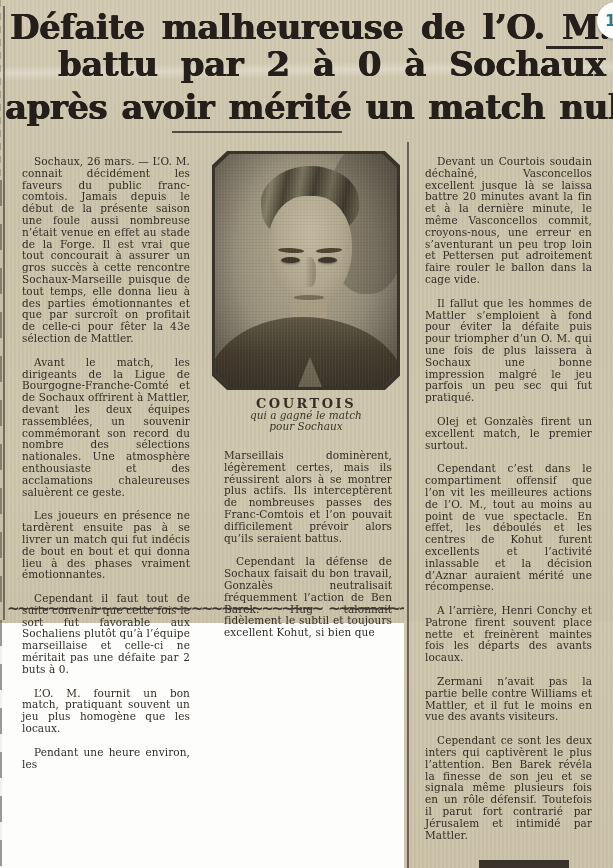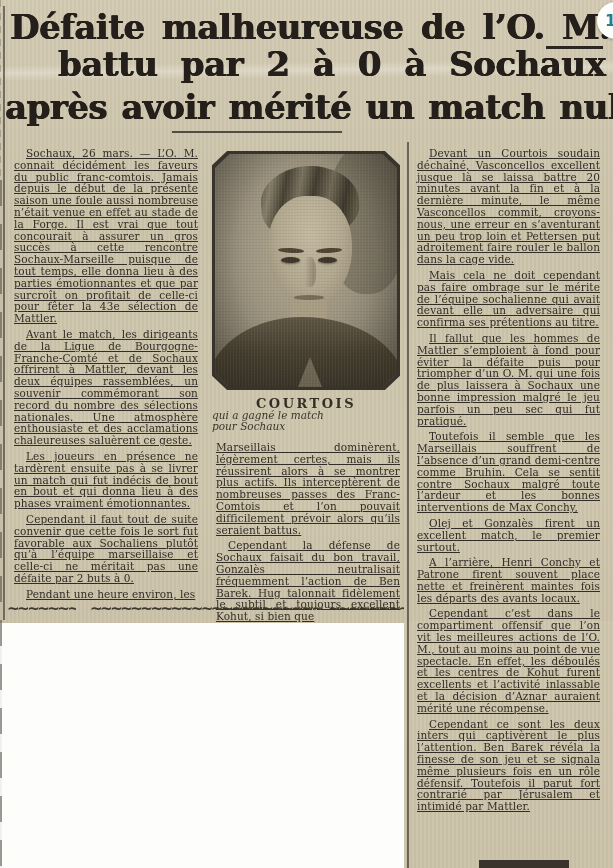--- a/index.html
+++ b/index.html
@@ -43,21 +43,21 @@
   .hl1{left:10px;top:10px;word-spacing:6px;}
   .hl2{left:58px;top:47px;word-spacing:12px;}
   .hl3{left:5px;top:90px;word-spacing:3px;}
   .hl-underline{position:absolute;left:546px;top:46px;width:57px;height:3px;background:#2b261f;}
   .separator{position:absolute;left:172px;top:131px;width:170px;height:2px;background:#3c372e;opacity:.85;}
   
   .col{
     position:absolute;color:#322d26;font-size:10.5px;line-height:11.8px;
     text-align:justify;letter-spacing:.1px;
   }
-  .col p{margin:4px;text-indent:12px;text-decoration:underline;}
+  .col p{margin:12px;text-indent:12px;}
   .col p.cont{text-indent:0;}
   .col1{left:10px;top:144px;width:192px;}
   .col2t{left:212px;top:438px;width:192px;}
   .col3{left:413px;top:144px;width:191px;}
   
   .photo-frame{
     position:absolute;left:212px;top:151px;width:188px;height:239px;
     background:#39342b;
     clip-path:polygon(8% 0,92% 0,100% 6%,100% 94%,92% 100%,8% 100%,0 94%,0 6%);
   }
@@ -85,21 +85,21 @@
   .ph-collar{left:83px;bottom:0;width:24px;height:30px;background:#6f6853;
     clip-path:polygon(50% 0,100% 100%,0 100%);}
   .ph-grain{left:0;top:0;right:0;bottom:0;
     background:
       radial-gradient(ellipse at 50% 45%,transparent 55%,rgba(35,30,20,.28) 100%),
       repeating-linear-gradient(0deg,rgba(40,35,25,.06) 0 1px,transparent 1px 3px),
       repeating-linear-gradient(90deg,rgba(255,255,250,.05) 0 1px,transparent 1px 3px);}
   
   .cap-name{position:absolute;left:212px;top:396px;width:188px;text-align:center;
     font-size:13px;font-weight:bold;letter-spacing:2.5px;color:#332e26;}
-  .cap-sub{position:absolute;left:212px;width:188px;text-align:left;font-style:italic;
+  .cap-sub{position:absolute;left:212px;width:188px;text-align:center;font-style:italic;
     font-size:10.5px;color:#3a342c;}
   .cap-sub1{top:409px;} .cap-sub2{top:420px;}
   
   .wave{position:absolute;top:602px;height:15px;overflow:hidden;color:#3d382e;
     font-family:"DejaVu Sans",sans-serif;font-weight:bold;font-size:15px;
     letter-spacing:-2.5px;white-space:nowrap;line-height:15px;}
   .wave1{left:7px;width:69px;} .wave2{left:90px;width:233px;} .wave3{left:328px;width:76px;}
   
   .badge{
     position:absolute;left:597px;top:2px;width:37px;height:37px;border-radius:50%;
@@ -127,20 +127,21 @@
   <div class="hl-underline"></div>
   <div class="hl hl2">battu par 2 à 0 à Sochaux</div>
   <div class="hl hl3">après avoir mérité un match nul</div>
   <div class="separator"></div>
 
   <div class="col col1" lang="fr">
     <p>Sochaux, 26 mars. — L’O. M. connait décidément les faveurs du public franc-comtois. Jamais depuis le début de la présente saison une foule aussi nombreuse n’était venue en effet au stade de la Forge. Il est vrai que tout concourait à assurer un gros succès à cette rencontre Sochaux-Marseille puisque de tout temps, elle donna lieu à des parties émotionnantes et que par surcroît on profitait de celle-ci pour fêter la 43e sélection de Mattler.</p>
     <p>Avant le match, les dirigeants de la Ligue de Bourgogne-Franche-Comté et de Sochaux offrirent à Mattler, devant les deux équipes rassemblées, un souvenir commémorant son record du nombre des sélections nationales. Une atmosphère enthousiaste et des acclamations chaleureuses saluèrent ce geste.</p>
     <p>Les joueurs en présence ne tardèrent ensuite pas à se livrer un match qui fut indécis de bout en bout et qui donna lieu à des phases vraiment émotionnantes.</p>
     <p>Cependant il faut tout de suite convenir que cette fois le sort fut favorable aux Sochaliens plutôt qu’à l’équipe marseillaise et celle-ci ne méritait pas une défaite par 2 buts à 0.</p>
+    <p>L’O. M. fournit un bon match, pratiquant souvent un jeu plus homogène que les locaux.</p>
     <p>Pendant une heure environ, les</p>
   </div>
 
   <div class="photo-frame">
     <div class="photo-inner">
       <div class="ph-bgpatch"></div>
       <div class="ph-hair"></div>
       <div class="ph-neck"></div>
       <div class="ph-face"></div>
       <div class="ph-brow l"></div>
@@ -163,26 +164,25 @@
     <p class="cont">Marseillais dominèrent, légèrement certes, mais ils réussirent alors à se montrer plus actifs. Ils interceptèrent de nombreuses passes des Franc-Comtois et l’on pouvait difficilement prévoir alors qu’ils seraient battus.</p>
     <p>Cependant la défense de Sochaux faisait du bon travail, Gonzalès neutralisait fréquemment l’action de Ben Barek. Hug talonnait fidèlement le subtil et toujours excellent Kohut, si bien que</p>
   </div>
 
   <div class="wave wave1">~~~~~~~~~~~~~~~~~~~~~~~~~~~~~~~~~~~~~~~~~~~~~~~~~~~~~~~~~~~~</div>
   <div class="wave wave2">~~~~~~~~~~~~~~~~~~~~~~~~~~~~~~~~~~~~~~~~~~~~~~~~~~~~~~~~~~~~</div>
   <div class="wave wave3">~~~~~~~~~~~~~~~~~~~~~~~~~~~~~~~~~~~~~~~~~~~~~~~~~~~~~~~~~~~~</div>
 
   <div class="col col3" lang="fr">
     <p>Devant un Courtois soudain déchaîné, Vasconcellos excellent jusque là se laissa battre 20 minutes avant la fin et à la dernière minute, le même Vasconcellos commit, croyons-nous, une erreur en s’aventurant un peu trop loin et Pettersen put adroitement faire rouler le ballon dans la cage vide.</p>
-    <p>Mais cela ne doit cependant pas faire ombrage sur le mérite de l’équipe sochalienne qui avait devant elle un adversaire qui confirma ses prétentions au titre.</p>
     <p>Il fallut que les hommes de Mattler s’emploient à fond pour éviter la défaite puis pour triompher d’un O. M. qui une fois de plus laissera à Sochaux une bonne impression malgré le jeu parfois un peu sec qui fut pratiqué.</p>
-    <p>Toutefois il semble que les Marseillais souffrent de l’absence d’un grand demi-centre comme Bruhin. Cela se sentit contre Sochaux malgré toute l’ardeur et les bonnes interventions de Max Conchy,</p>
     <p>Olej et Gonzalès firent un excellent match, le premier surtout.</p>
+    <p>Cependant c’est dans le compartiment offensif que l’on vit les meilleures actions de l’O. M., tout au moins au point de vue spectacle. En effet, les déboulés et les centres de Kohut furent excellents et l’activité inlassable et la décision d’Aznar auraient mérité une récompense.</p>
     <p>A l’arrière, Henri Conchy et Patrone firent souvent place nette et freinèrent maintes fois les départs des avants locaux.</p>
-    <p>Cependant c’est dans le compartiment offensif que l’on vit les meilleures actions de l’O. M., tout au moins au point de vue spectacle. En effet, les déboulés et les centres de Kohut furent excellents et l’activité inlassable et la décision d’Aznar auraient mérité une récompense.</p>
+    <p>Zermani n’avait pas la partie belle contre Williams et Mattler, et il fut le moins en vue des avants visiteurs.</p>
     <p>Cependant ce sont les deux inters qui captivèrent le plus l’attention. Ben Barek révéla la finesse de son jeu et se signala même plusieurs fois en un rôle défensif. Toutefois il parut fort contrarié par Jérusalem et intimidé par Mattler.</p>
 
   </div>
 
   <div class="bottom-cut"></div>
 
   <div class="badge">
     <span>1</span>
   </div>
 

